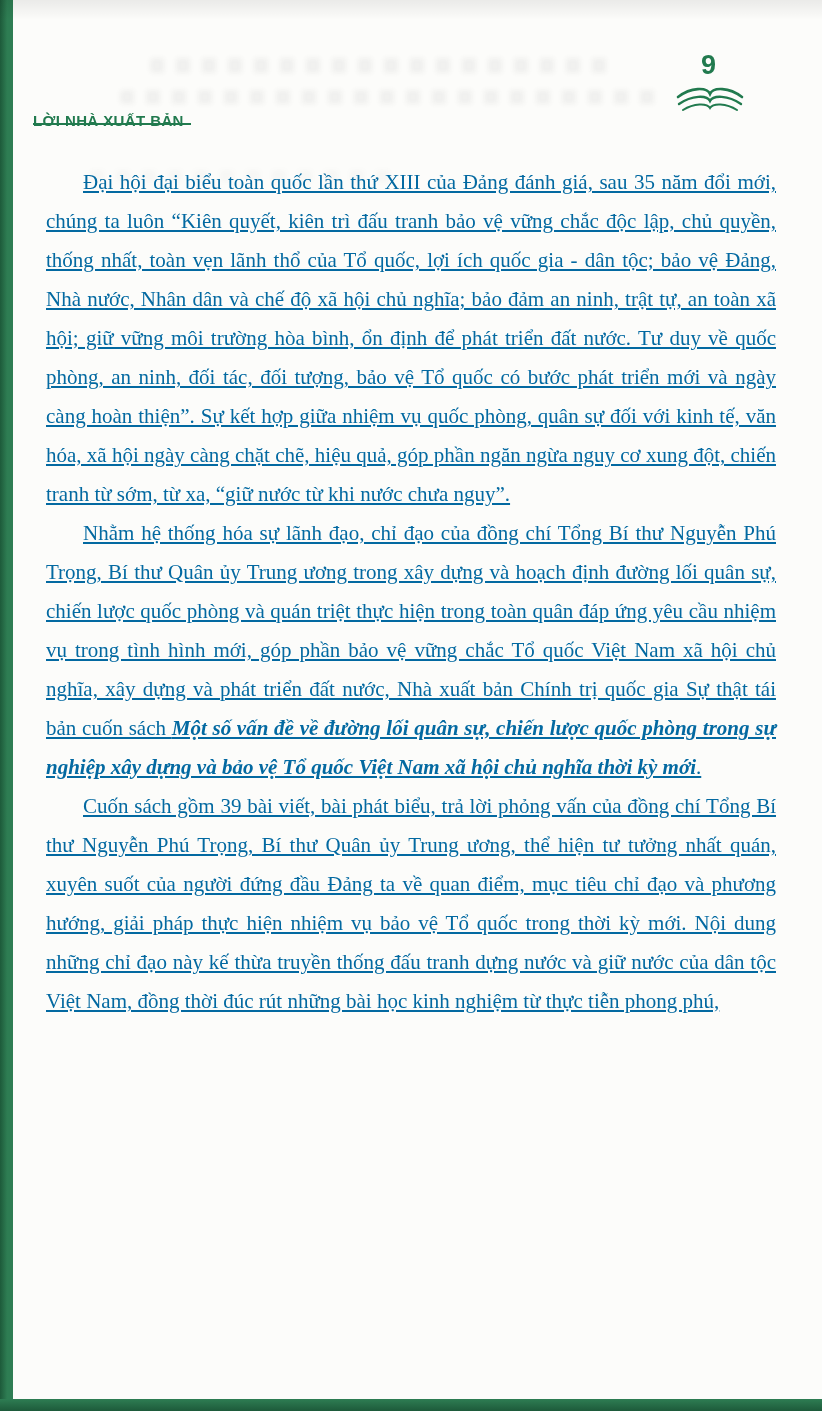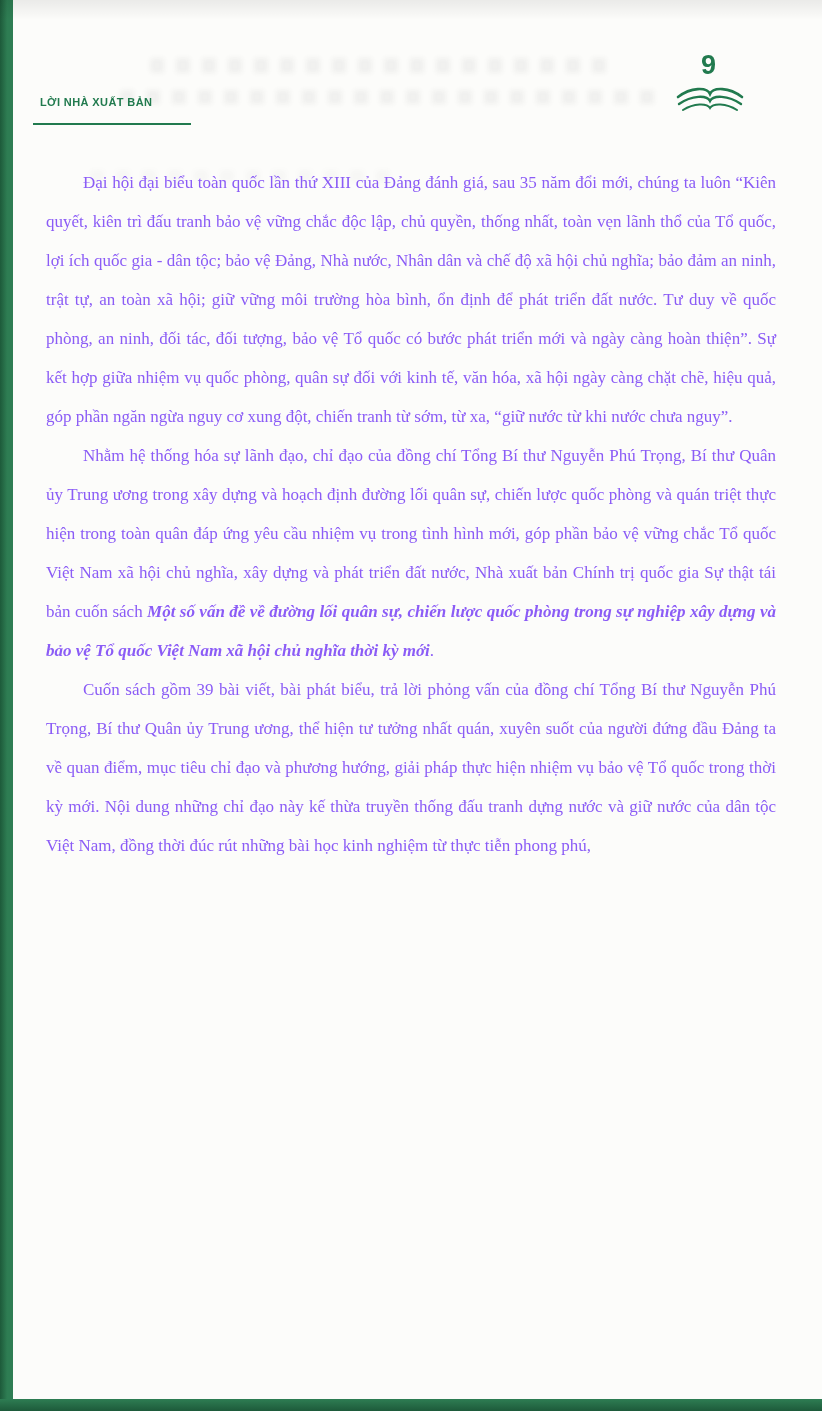--- a/index.html
+++ b/index.html
@@ -31,42 +31,42 @@
     filter:blur(2.5px);
     opacity:.45;
     border-radius:3px;
     pointer-events:none;
   }
   .bleed.b1{left:150px;top:58px;width:460px;height:15px;}
   .bleed.b2{left:120px;top:90px;width:540px;height:14px;}
   .bleed.b3{left:90px;top:170px;width:300px;height:12px;opacity:.2;}
 
   .running-head{
-    position:absolute;left:33px;top:96px;
+    position:absolute;left:33px;top:112px;
     font-family:"Liberation Sans","DejaVu Sans",sans-serif;
-    font-weight:700;font-size:11px;letter-spacing:.4px;
+    font-weight:700;font-size:15px;letter-spacing:.4px;
     color:#217a4e;
-    margin-left:7px;
   }
   .head-rule{
     position:absolute;left:33px;top:123px;width:158px;height:2px;
     background:#217a4e;
   }
   .page-number{
     position:absolute;left:701px;top:50px;
     font-family:"Liberation Sans","DejaVu Sans",sans-serif;
     font-weight:700;font-size:27px;color:#217a4e;
   }
   .book-icon{position:absolute;left:674px;top:84px;width:72px;height:32px;}
 
   .body-text{
     position:absolute;left:46px;top:163px;width:730px;
-    font-size:17px;line-height:39px;color:#8b5cf6;
+    font-size:21px;line-height:39px;color:#0369a1;
     text-align:justify;
     text-justify:inter-word;
+    text-decoration:underline;
   }
   .body-text p{margin:0;text-indent:37px;}
   .book-title{font-weight:700;font-style:italic;}
 </style>
 </head>
 <body>
 
 <div class="page">
 
   <div class="spine-left"></div>

